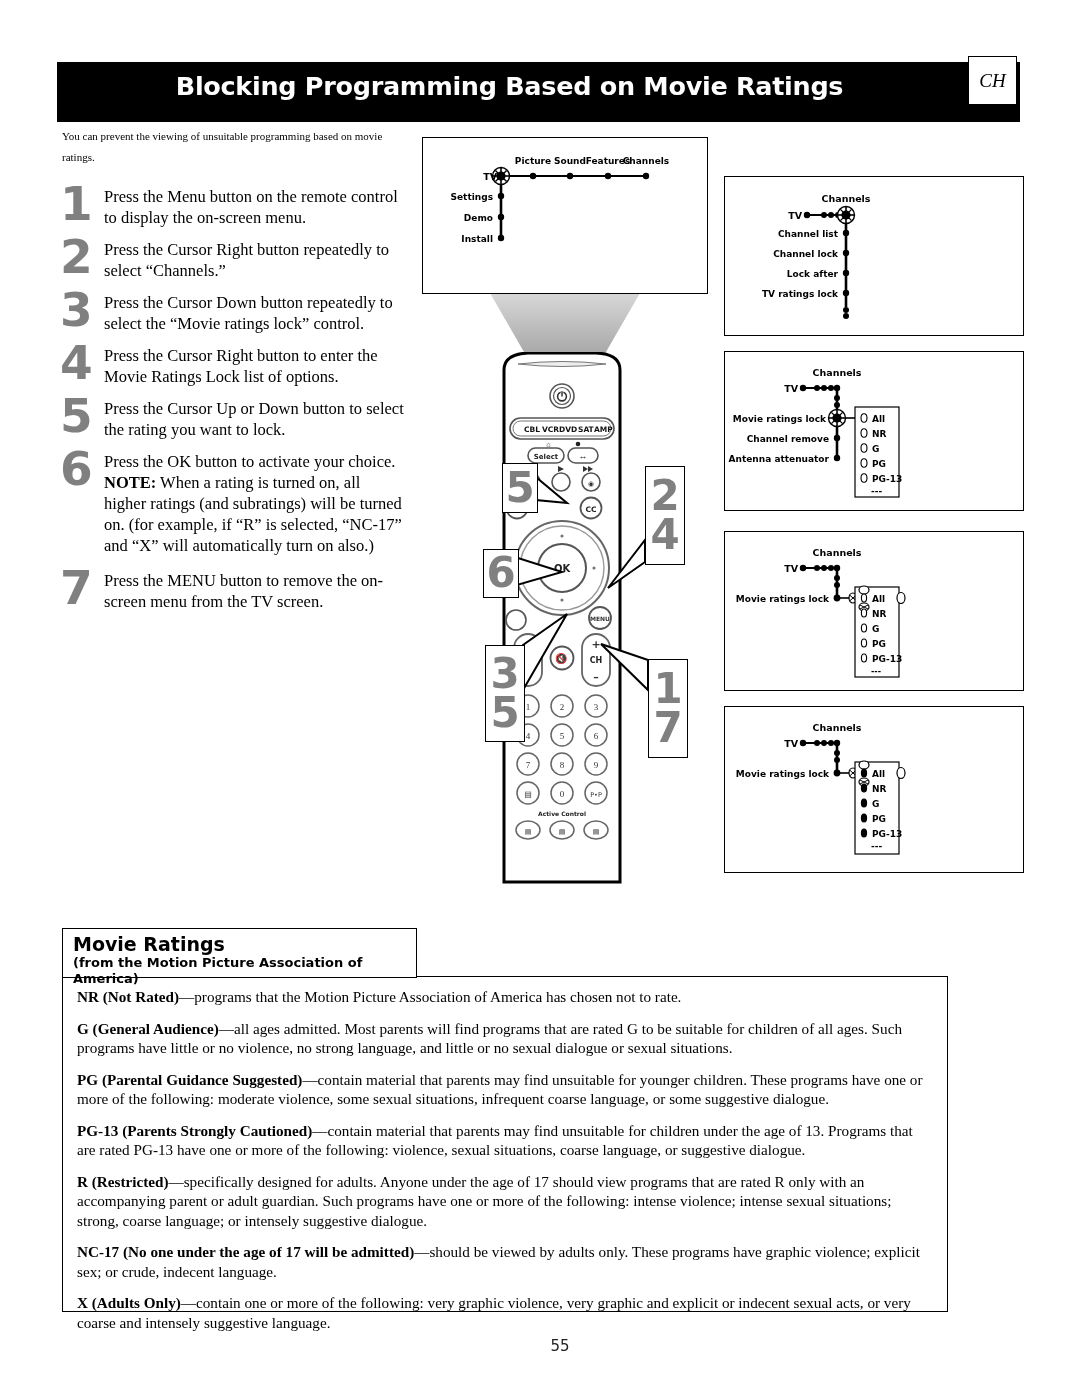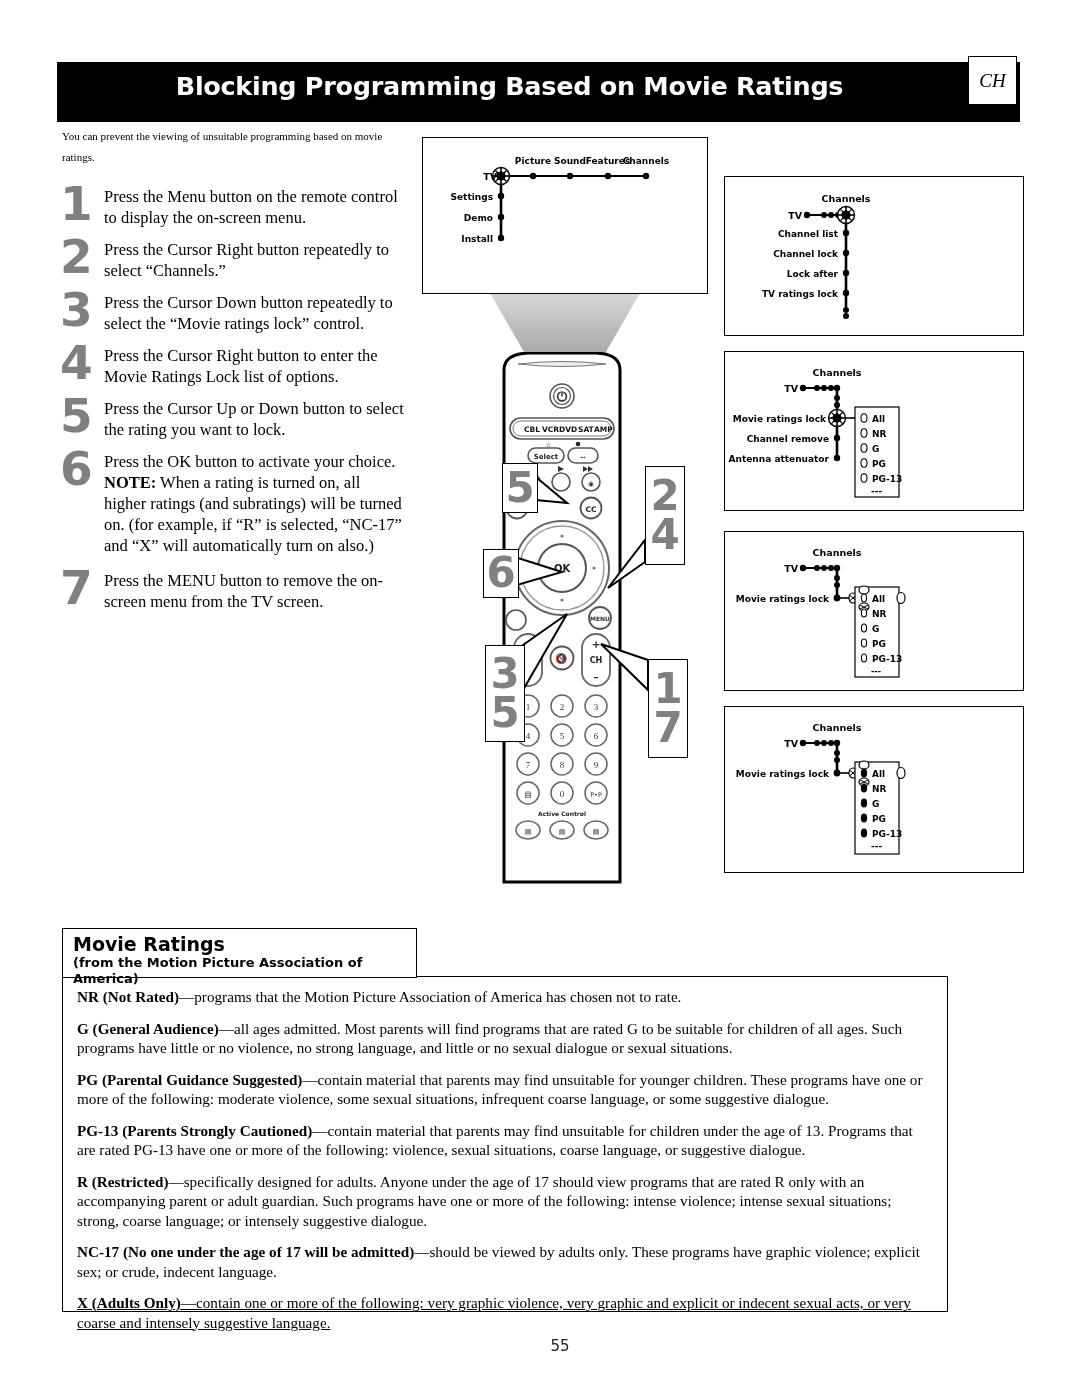--- a/index.html
+++ b/index.html
@@ -550,20 +550,20 @@
     </p>
     <p class="rating-p">
       <b>PG-13 (Parents Strongly Cautioned)</b><span>—contain material that parents may find unsuitable for children under the age of 13. Programs that are rated PG-13 have one or more of the following: violence, sexual situations, coarse language, or suggestive dialogue.</span>
     </p>
     <p class="rating-p">
       <b>R (Restricted)</b><span>—specifically designed for adults. Anyone under the age of 17 should view programs that are rated R only with an accompanying parent or adult guardian. Such programs have one or more of the following: intense violence; intense sexual situations; strong, coarse language; or intensely suggestive dialogue.</span>
     </p>
     <p class="rating-p">
       <b>NC-17 (No one under the age of 17 will be admitted)</b><span>—should be viewed by adults only. These programs have graphic violence; explicit sex; or crude, indecent language.</span>
     </p>
-    <p class="rating-p" style="margin-bottom:0;text-decoration:underline;">
+    <p class="rating-p" style="margin-bottom:0;">
       <b>X (Adults Only)</b><span>—contain one or more of the following: very graphic violence, very graphic and explicit or indecent sexual acts, or very coarse and intensely suggestive language.</span>
     </p>
   </div>
 
   <div class="page-num">55</div>
 
 </div>
 
 </body></html>

